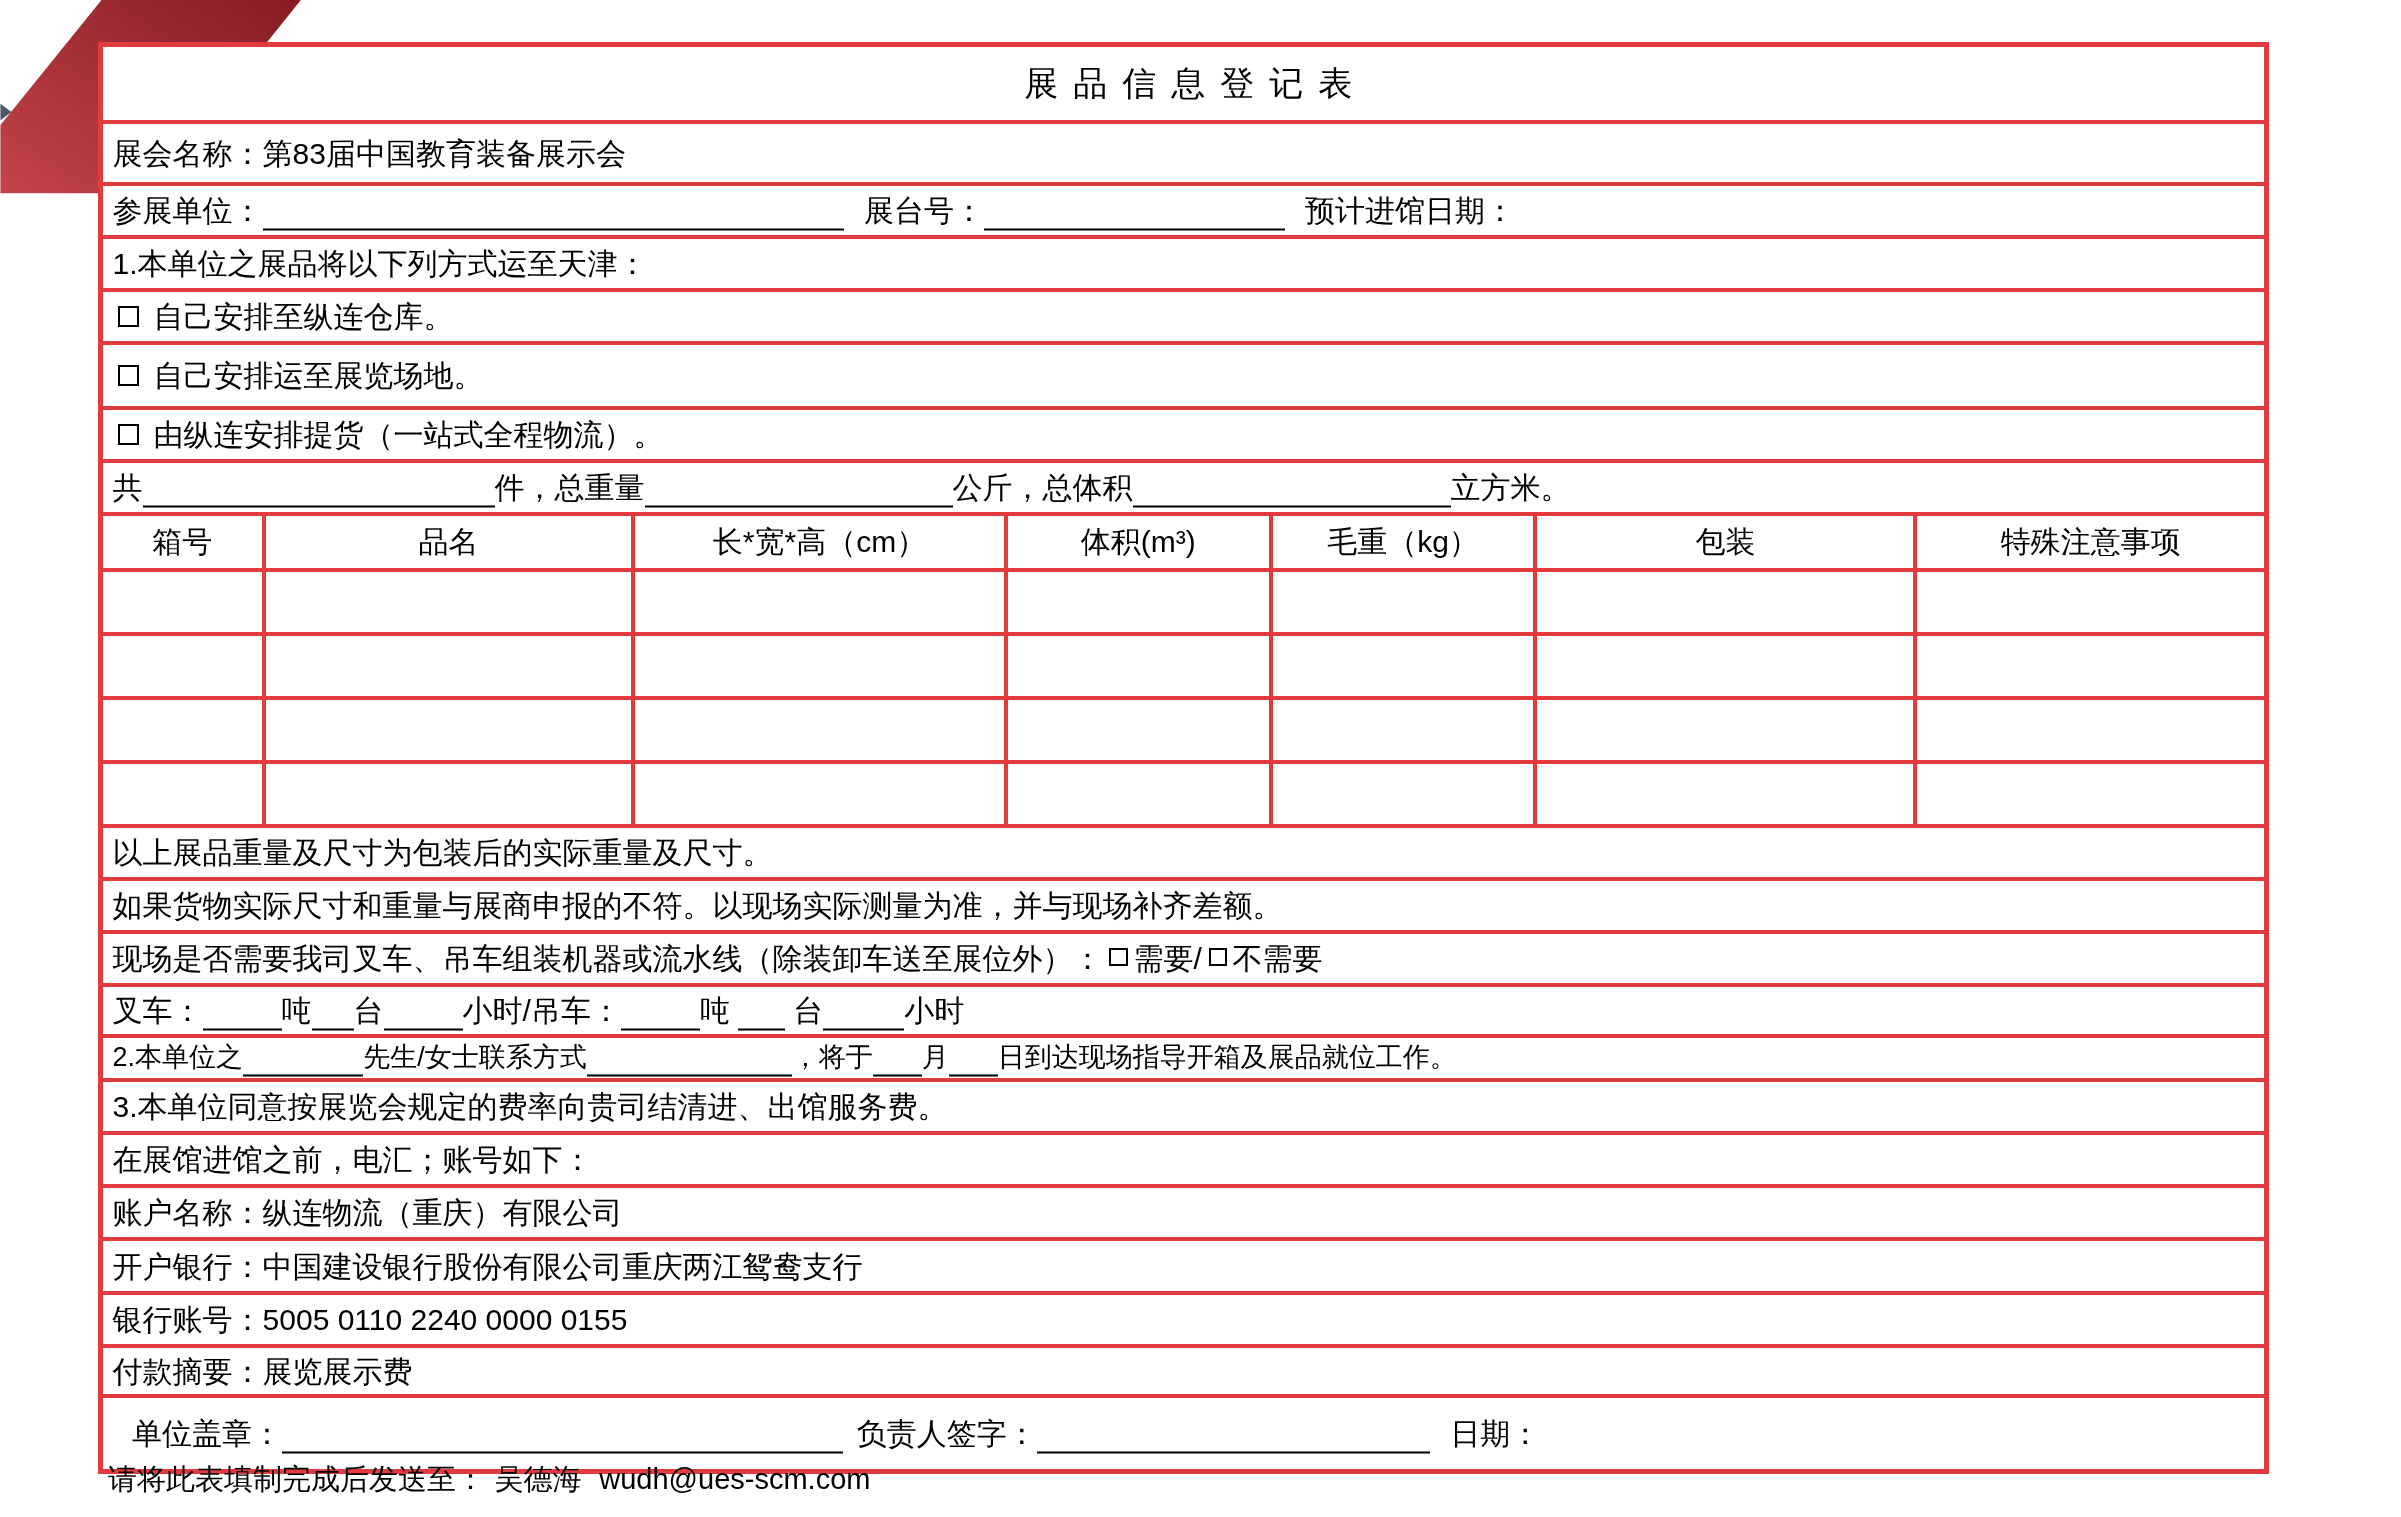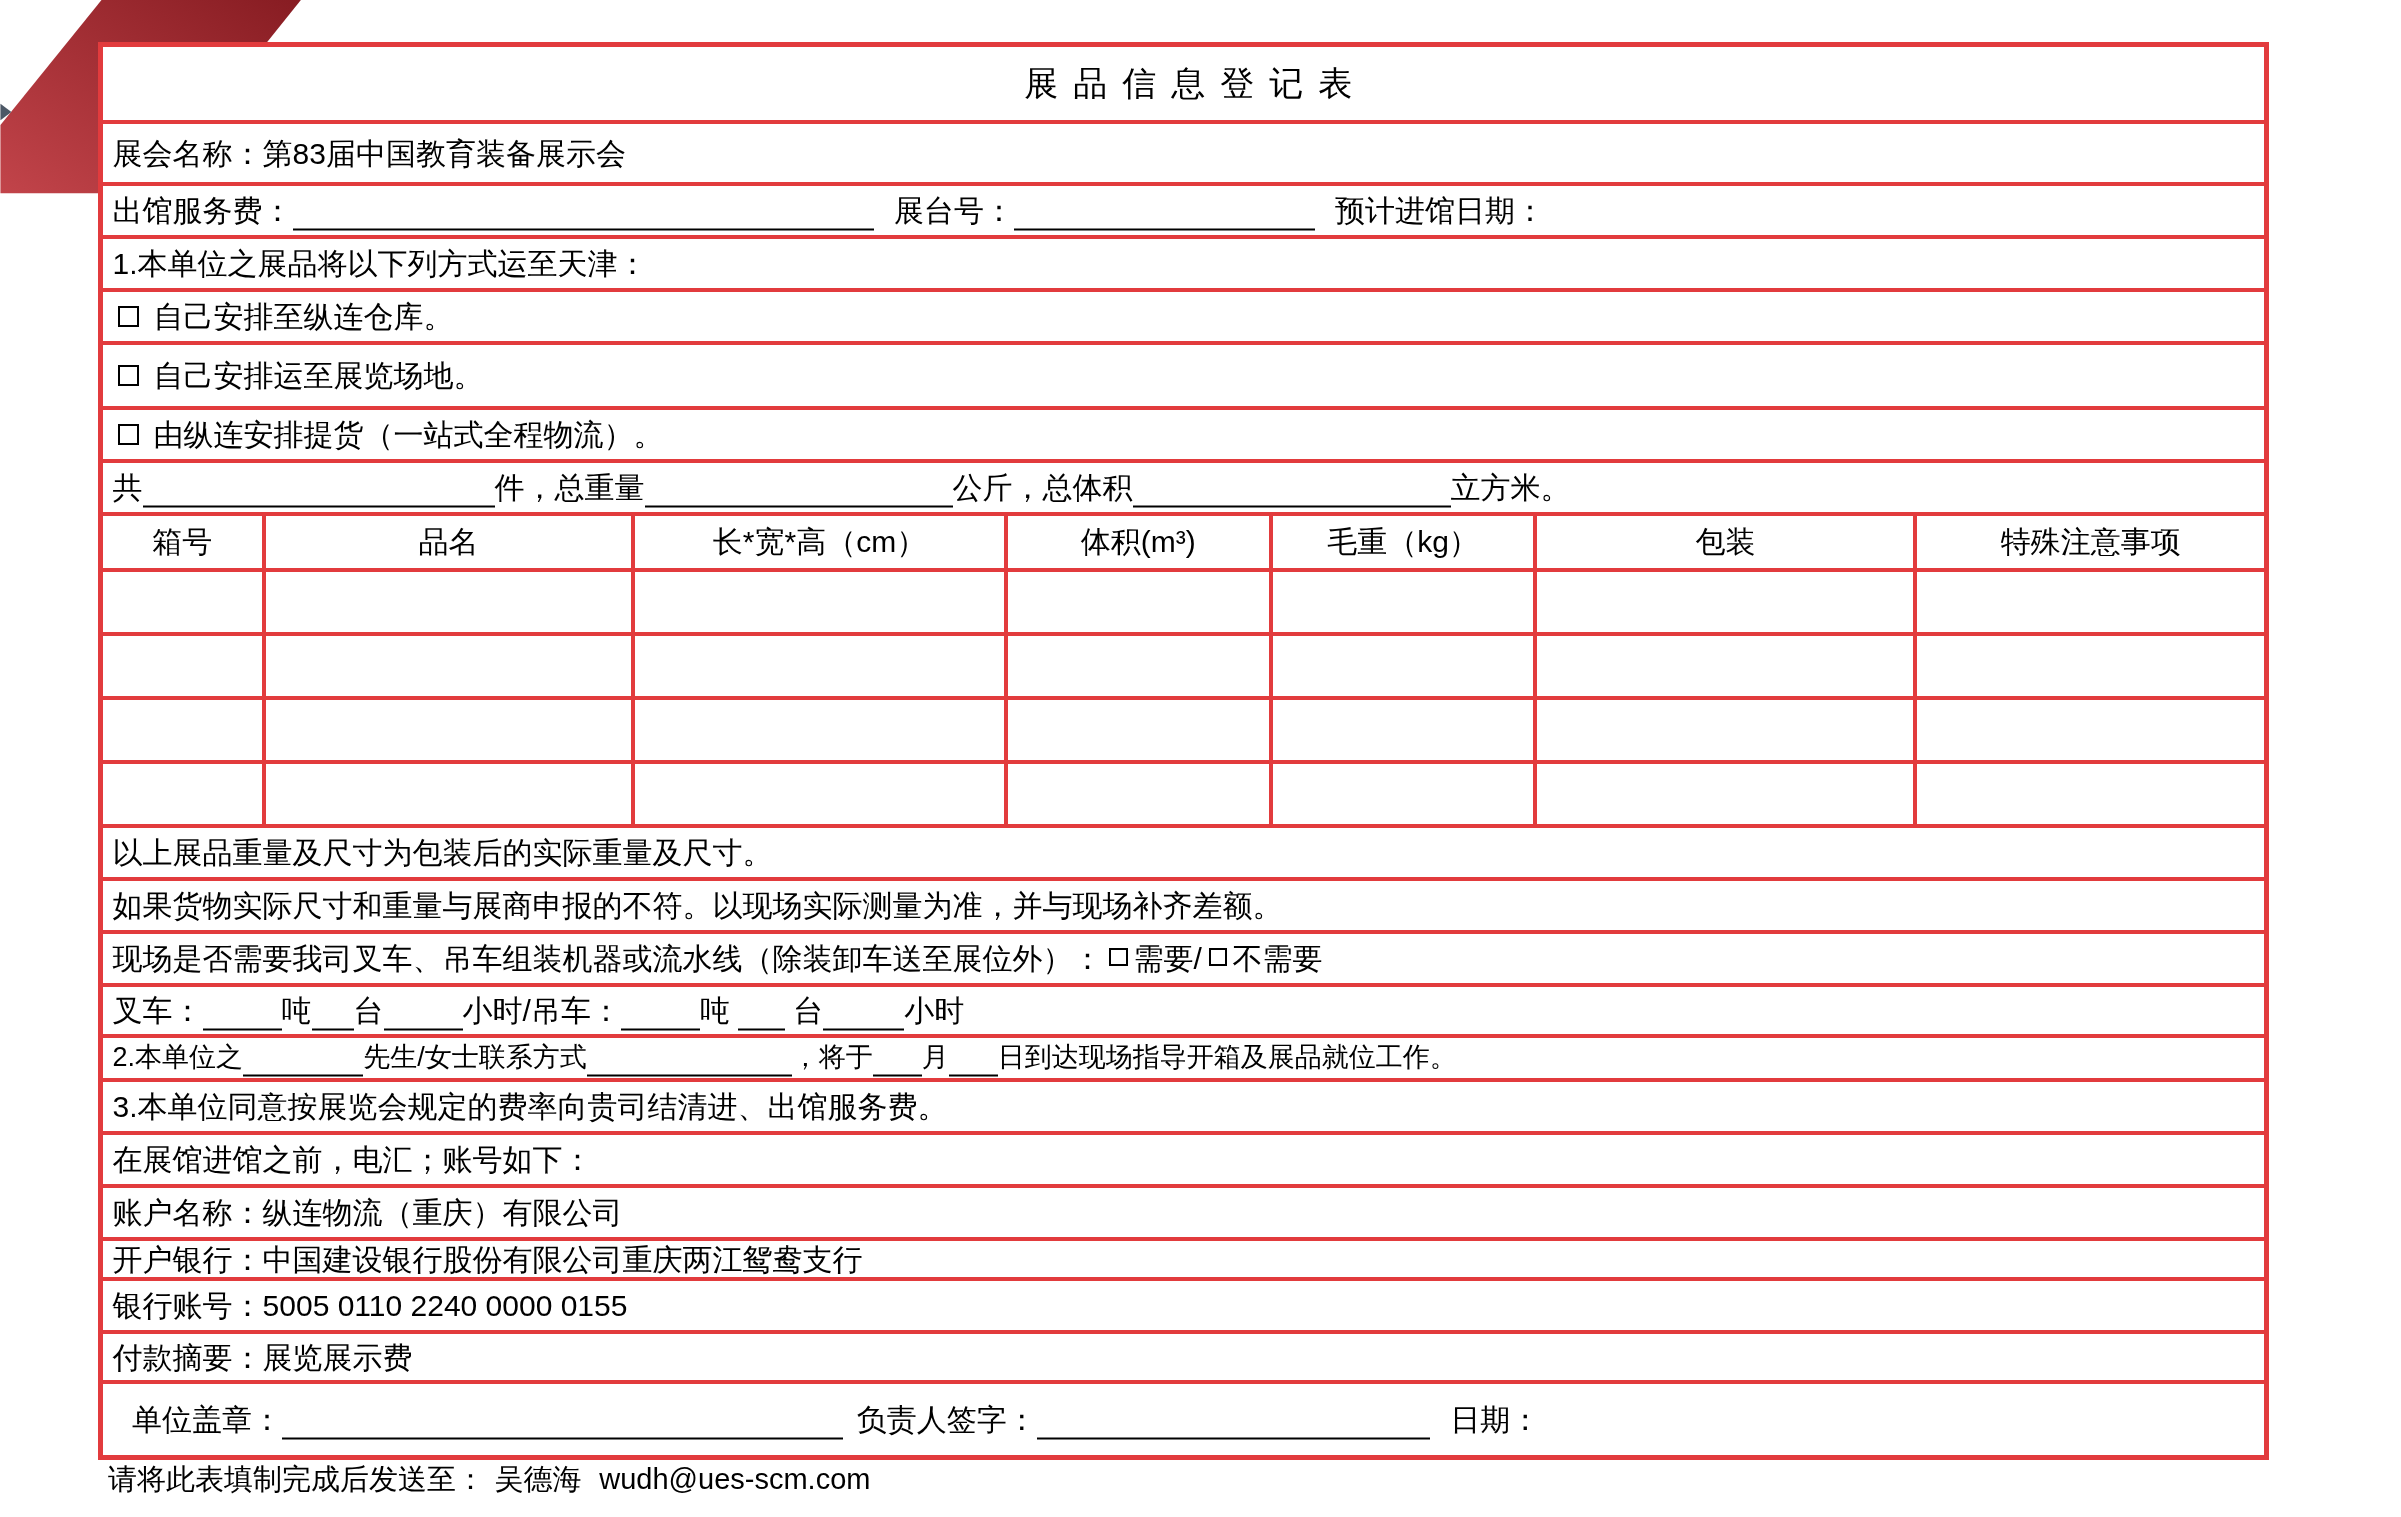--- a/index.html
+++ b/index.html
@@ -77,21 +77,21 @@
     <div class="row first title-row" style="height:73px">
       <span>展品信息登记表</span>
     </div>
 
     <div class="row" style="height:62px">
       <span>展会名称：</span>
       <span>第83届中国教育装备展示会</span>
     </div>
 
     <div class="row" style="height:53px">
-      <span>出馆服务费：</span>
+      <span>参展单位：</span>
       <span class="u" style="width:581px"></span>
       <span class="ml30">展台号：</span>
       <span class="u" style="width:301px"></span>
       <span class="ml60">预计进馆日期：</span>
     </div>
 
     <div class="row" style="height:53px">
       <span>1.本单位之展品将以下列方式运至天津：</span>
     </div>
 
@@ -213,21 +213,21 @@
 
     <div class="row" style="height:53px">
       <span>在展馆进馆之前，电汇；账号如下：</span>
     </div>
 
     <div class="row" style="height:53px">
       <span>账户名称：</span>
       <span>纵连物流（重庆）有限公司</span>
     </div>
 
-    <div class="row" style="height:40px">
+    <div class="row" style="height:54px">
       <span>开户银行：</span>
       <span>中国建设银行股份有限公司重庆两江鸳鸯支行</span>
     </div>
 
     <div class="row" style="height:53px">
       <span>银行账号：</span>
       <span>5005 0110 2240 0000 0155</span>
     </div>
 
     <div class="row" style="height:50px">

